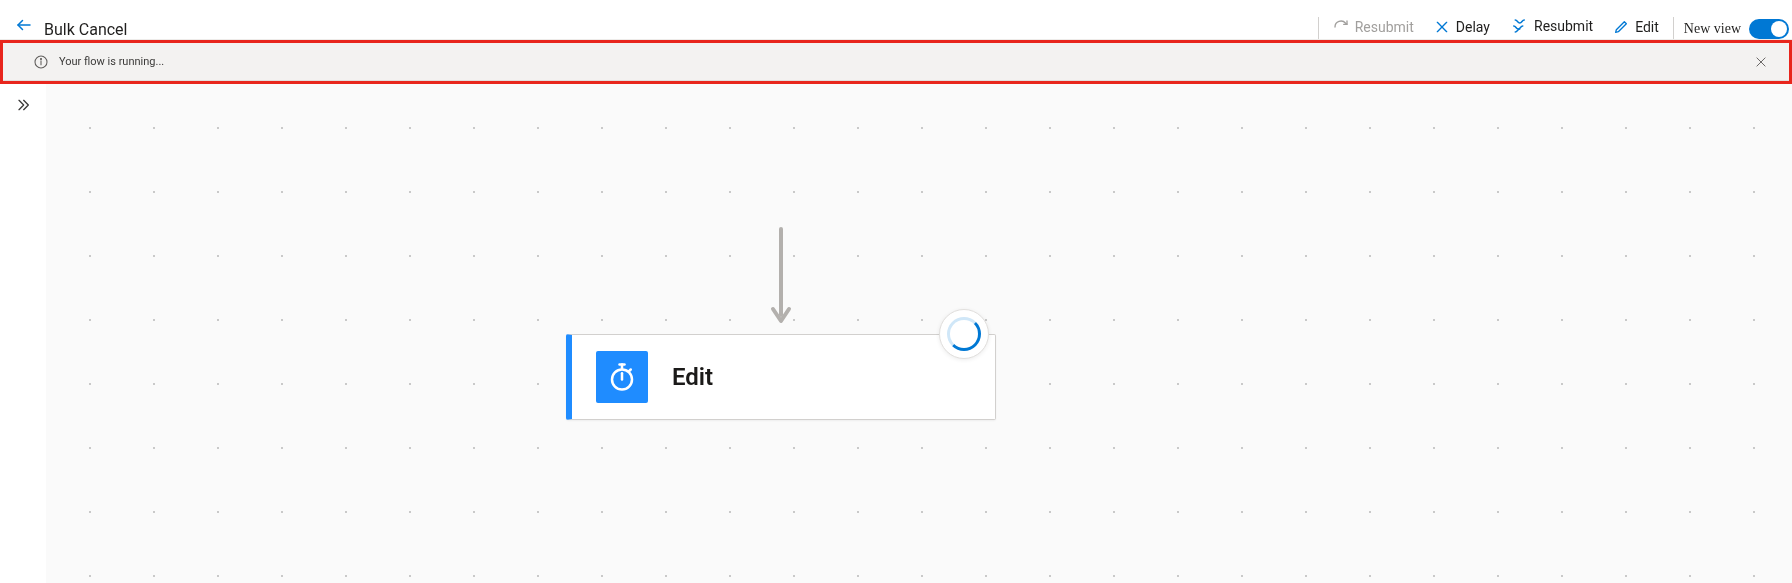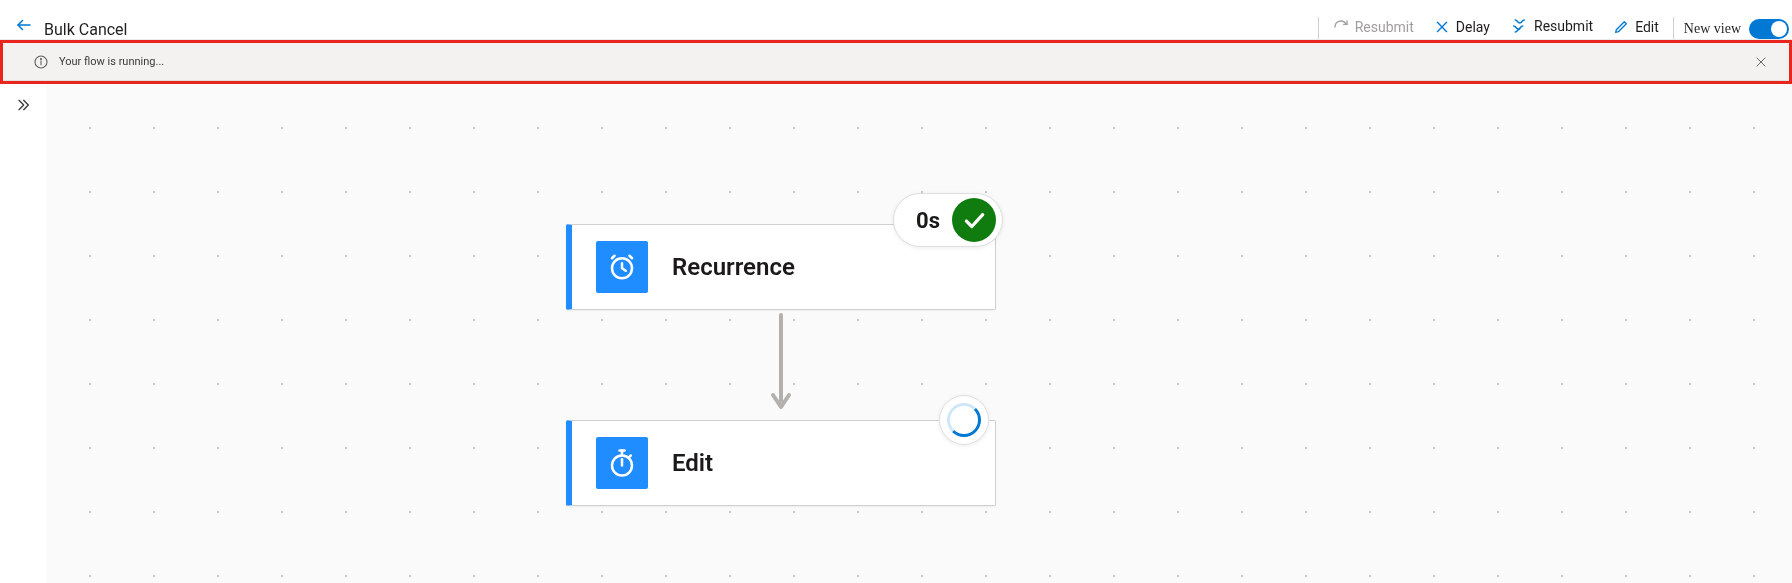--- a/index.html
+++ b/index.html
@@ -352,39 +352,20 @@
         <svg width="16" height="16" viewBox="0 0 24 24" fill="none" stroke="currentColor" stroke-width="2" stroke-linecap="round" stroke-linejoin="round">
             <polyline points="6 5 13 12 6 19"></polyline>
             <polyline points="13 5 20 12 13 19"></polyline>
           </svg>
       </div>
     </div>
 
     <div class="canvas">
       <div class="flow">
 
-        <div class="card">
-          <div class="status-pill">
-            <span class="time">0s</span>
-            <div class="status-success">
-              <svg width="26" height="26" viewBox="0 0 24 24" fill="none" stroke="currentColor" stroke-width="3" stroke-linecap="round" stroke-linejoin="round">
-                  <polyline points="5 13 10 18 20 7"></polyline>
-                </svg>
-            </div>
-          </div>
-          <div class="icon-sq">
-            <svg width="30" height="30" viewBox="0 0 24 24" fill="none" stroke="currentColor" stroke-width="2" stroke-linecap="round" stroke-linejoin="round">
-                <circle cx="12" cy="13" r="8"></circle>
-                <polyline points="12 9 12 13 15 15"></polyline>
-                <path d="M6 3 L4 5"></path>
-                <path d="M18 3 L20 5"></path>
-              </svg>
-          </div>
-          <div class="label">Recurrence</div>
-        </div>
 
         <div class="connector">
           <svg width="24" height="104" viewBox="0 0 24 104">
             <line x1="12" y1="2" x2="12" y2="88" stroke="#b3b0ad" stroke-width="4" stroke-linecap="round"></line>
             <polyline points="4,82 12,94 20,82" fill="none" stroke="#b3b0ad" stroke-width="4" stroke-linecap="round" stroke-linejoin="round"></polyline>
           </svg>
         </div>
 
         <div class="card">
           <div class="status-spinner-wrap">

